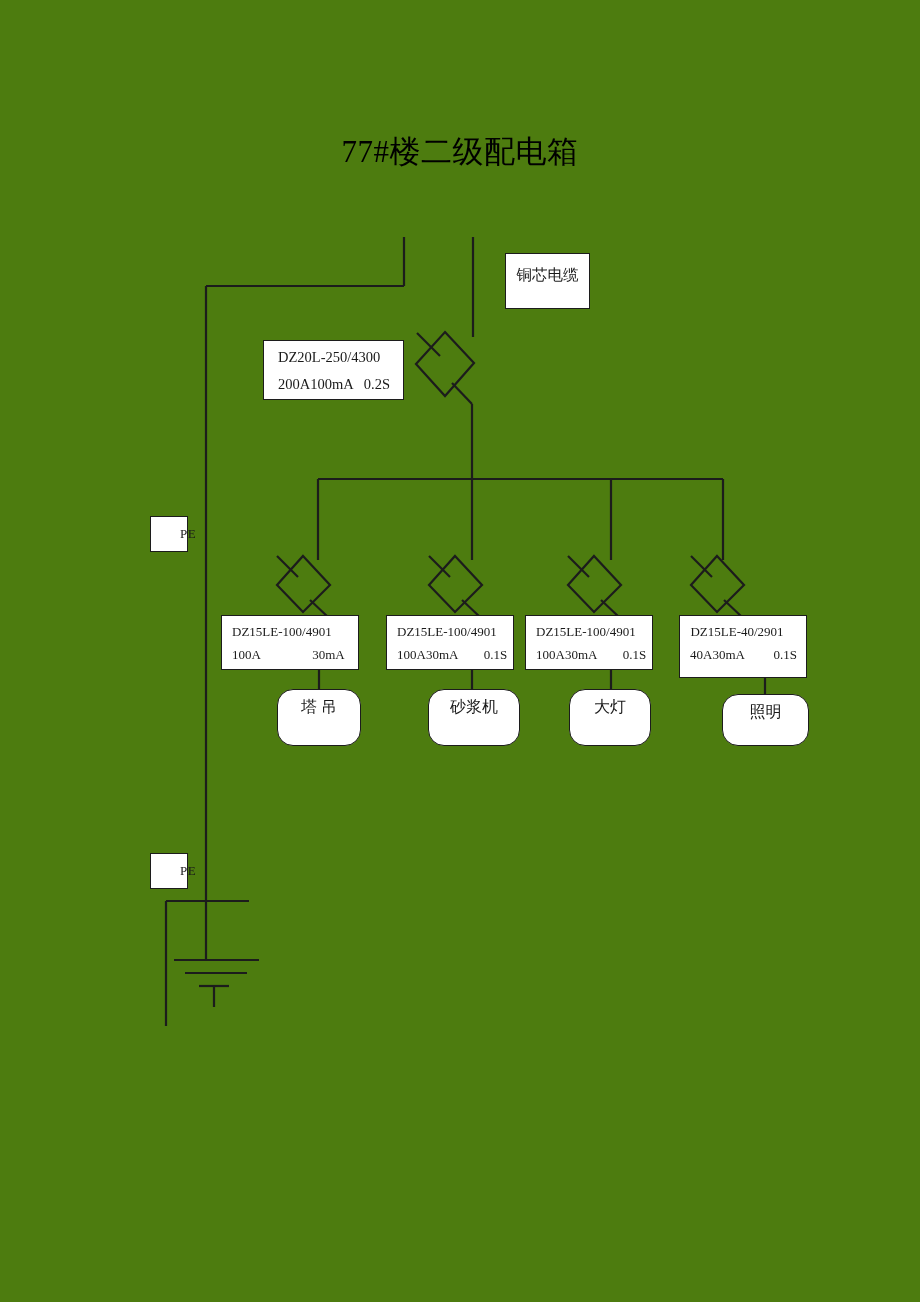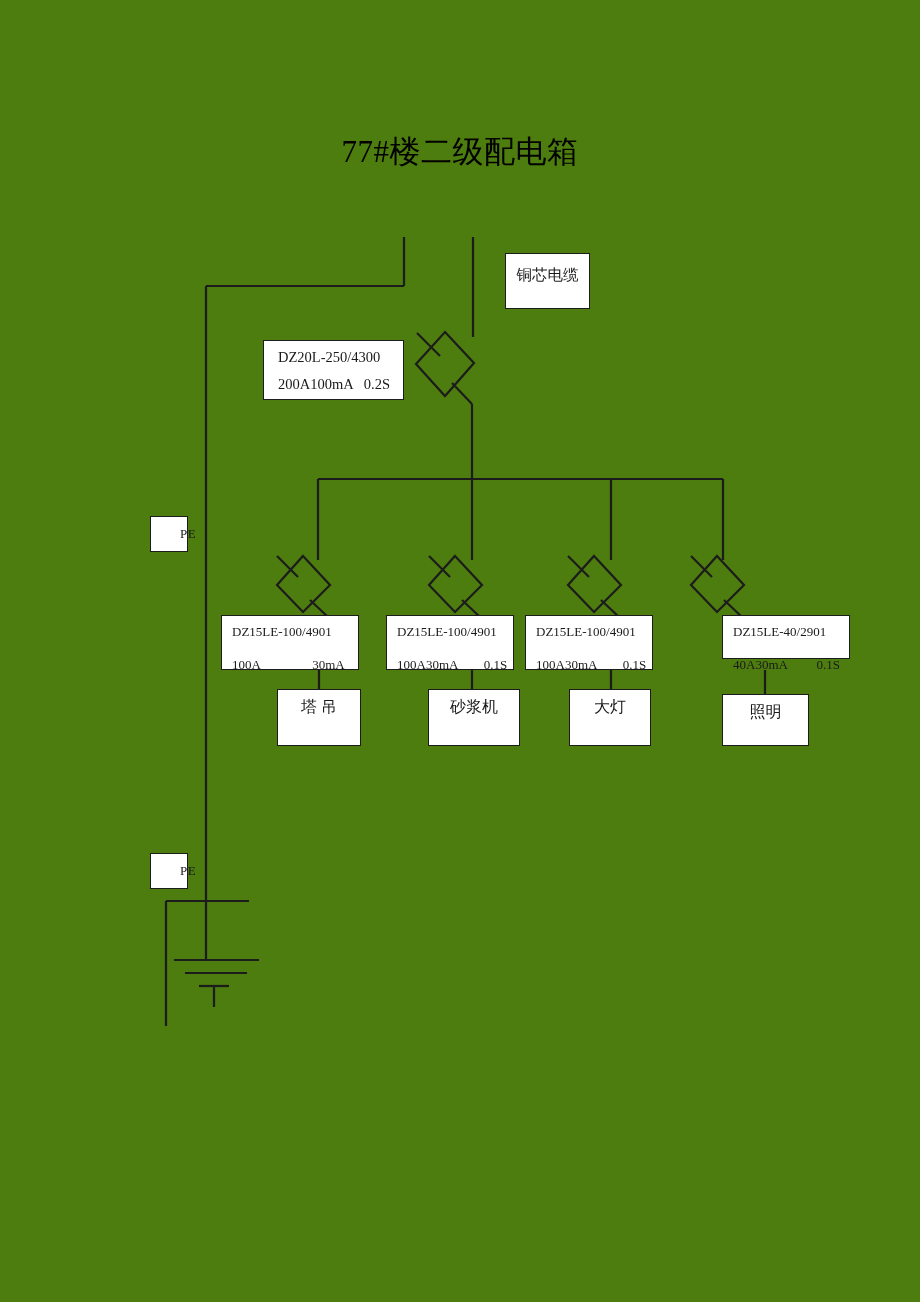--- a/index.html
+++ b/index.html
@@ -53,28 +53,29 @@
   .spec {
     padding: 9px 12px 0 0;
   }
   .spec .row {
     display: block;
     padding: 0 10px;
     white-space: pre;
     font-size: 13px;
     font-family: "Liberation Serif", "DejaVu Serif", serif;
   }
-  .spec .row.r1 { margin-bottom: 19px; }
+  .spec .row.r1 { margin-bottom: 9px; }
   .spec.main-spec { font-size: 14.5px; }
   .spec.main-spec .row { font-size: 14.5px; padding: 0 14px; }
   .spec.main-spec .row.r1 { margin-bottom: 12px; }
 
   
   .load {
     text-align: center;
+    border-radius: 16px;
   }
   .load .label {
     display: block;
     padding-top: 9px;
     font-size: 16px;
     white-space: pre;
     font-family: "Liberation Serif", "DejaVu Serif", serif;
   }
   
   .pe-box {
@@ -192,21 +193,21 @@
   </div>
 
   <div class="node spec" style="left:525px; top:615px; width:128px; height:55px;">
     <span class="row r1">DZ15LE-100/4901</span>
     <span class="row r2">100A30mA        0.1S</span>
   </div>
   <div class="node load" style="left:569px; top:689px; width:82px; height:57px;">
     <span class="label">大灯</span>
   </div>
 
-  <div class="node spec" style="left:722px; top:615px; width:128px; height:44px;">
+  <div class="node spec" style="left:679px; top:615px; width:128px; height:63px;text-align:center;">
     <span class="row r1">DZ15LE-40/2901</span>
     <span class="row r2">40A30mA         0.1S</span>
   </div>
   <div class="node load" style="left:722px; top:694px; width:87px; height:52px;">
     <span class="label">照明</span>
   </div>
 
 </div>
 
 </body></html>

